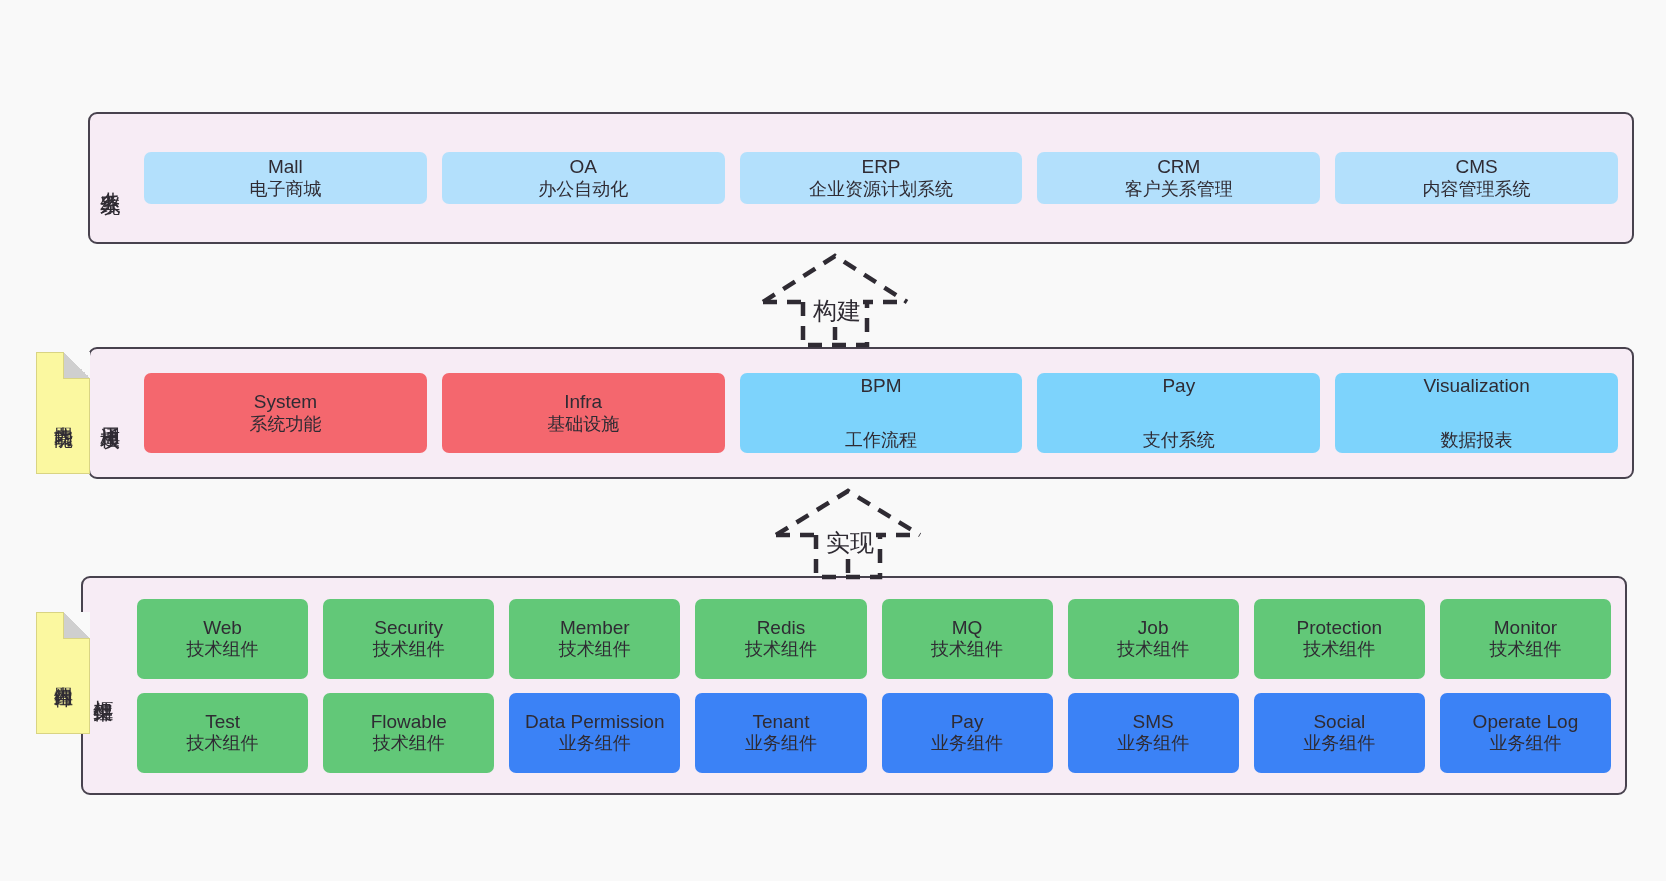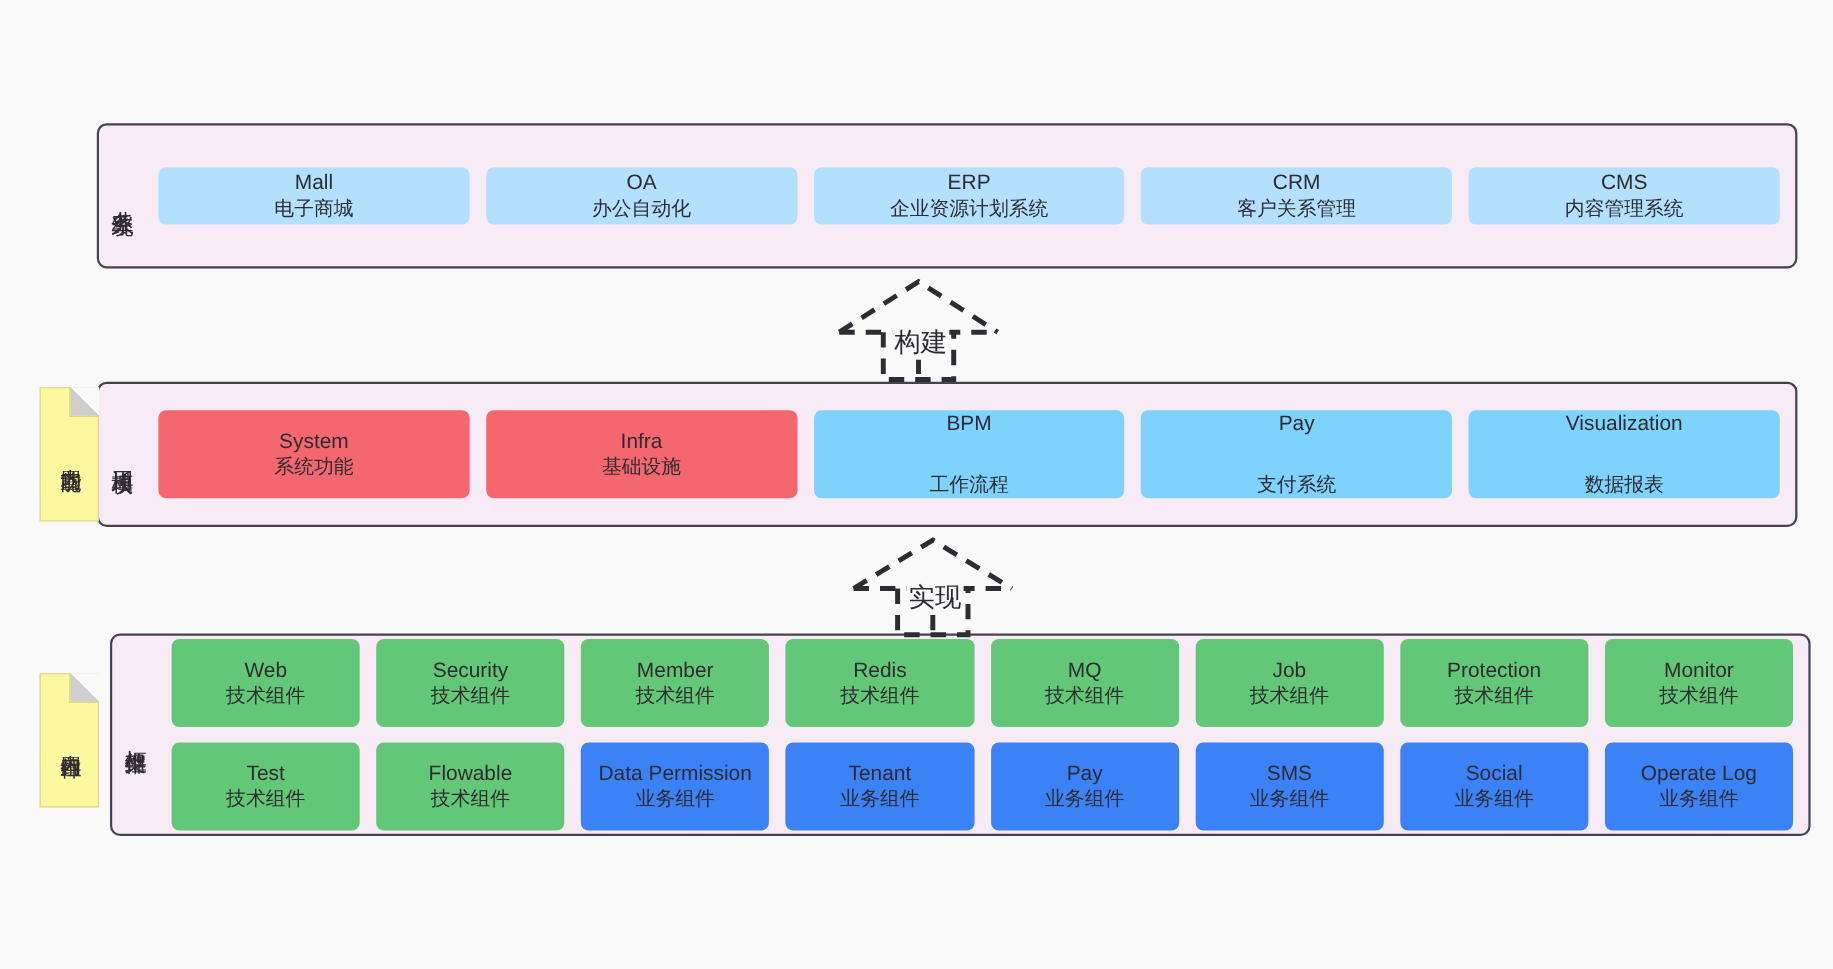--- a/index.html
+++ b/index.html
@@ -72,21 +72,21 @@
   .c-lightgreen { background:#3b82f6; }
 
   
   #panel-business  { left:88px;  top:112px; width:1546px; height:132px; }
   #panel-business .panel-body  { padding:0 14px; }
   #panel-business .cell { height:52px; }
 
   #panel-modules   { left:88px;  top:347px; width:1546px; height:132px; }
   #panel-modules .cell { height:80px; }
 
-  #panel-framework { left:100px;  top:576px; width:1546px; height:184px; }
+  #panel-framework { left:81px;  top:576px; width:1546px; height:219px; }
   #panel-framework .cell { height:80px; }
 
   
   .note {
     position:absolute;
     width:54px;
     background:#fbf8a0;
     border:1.4px solid #d9d483;
     display:flex;
     align-items:center;

